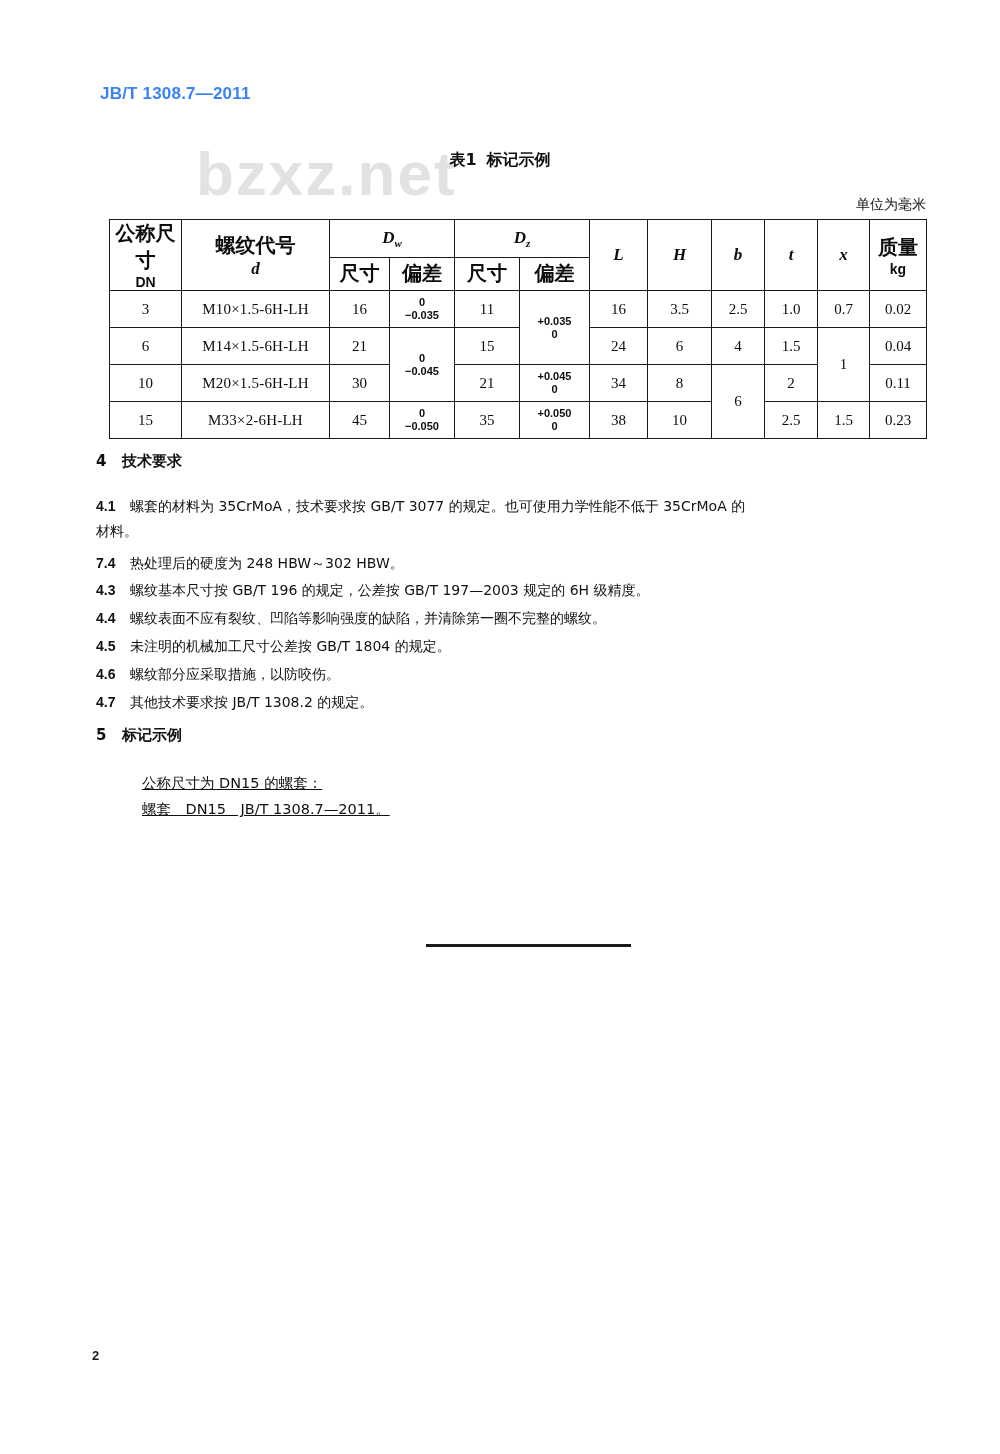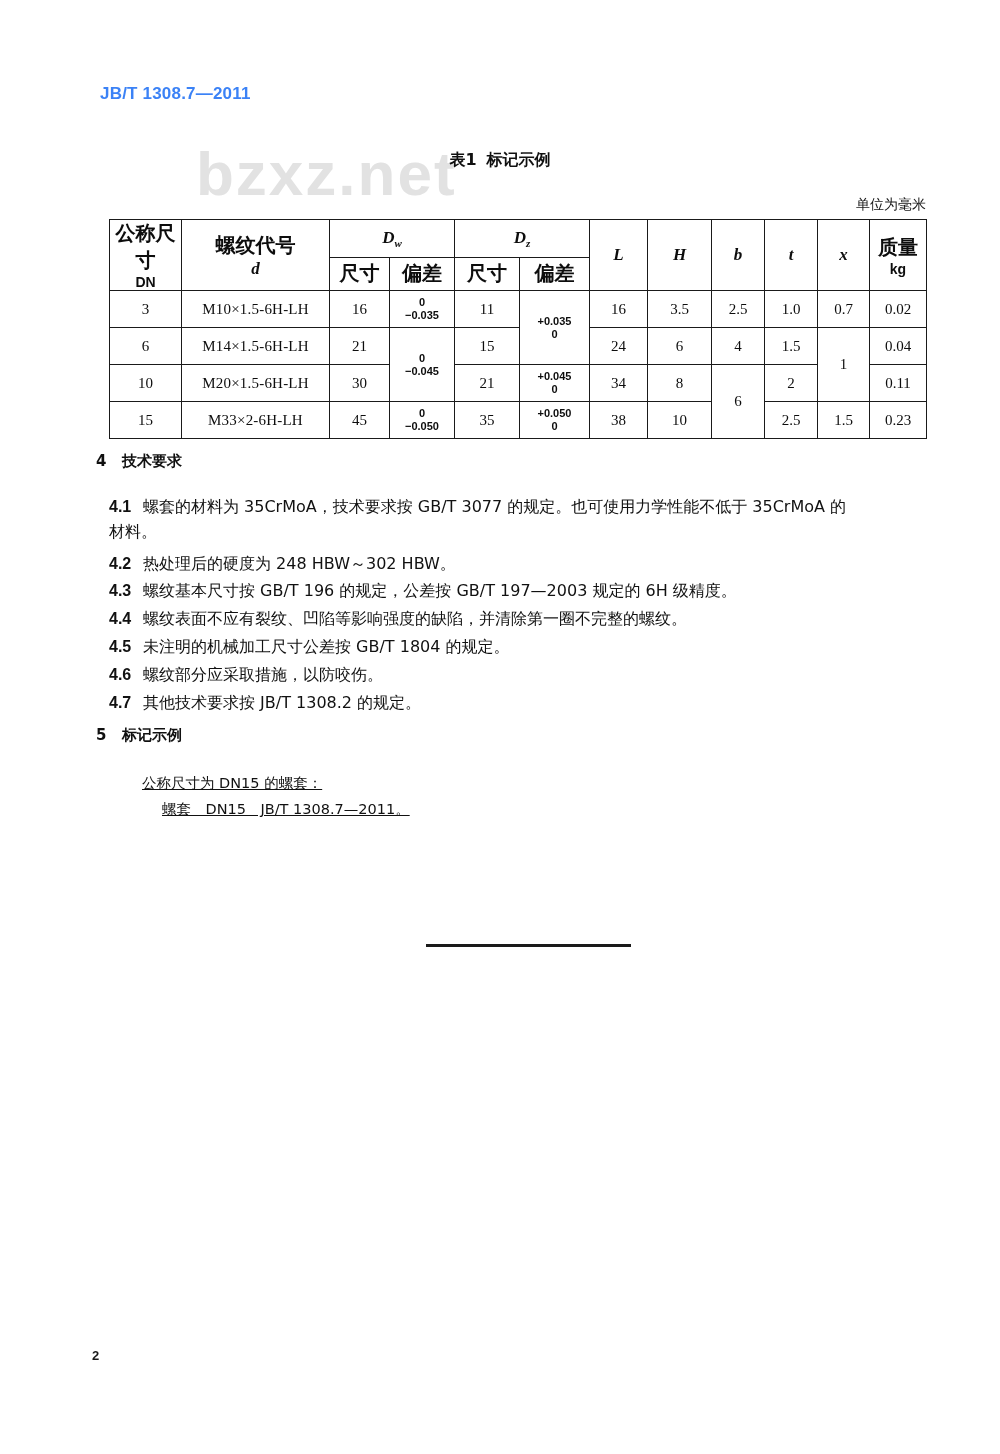--- a/index.html
+++ b/index.html
@@ -123,24 +123,23 @@
     font-family: "DejaVu Sans", sans-serif;
     font-weight: bold;
     font-size: 15px;
     color: #101010;
   }
   .sec-head .n { display: inline-block; width: 26px; }
 
   .para {
     position: absolute;
     font-family: "DejaVu Sans", sans-serif;
-    font-size: 16px;
+    font-size: 14px;
     line-height: 25px;
     color: #111;
-    margin-left: 13px;
   }
   .para .lbl {
     font-family: "Liberation Sans", sans-serif;
     font-weight: bold;
     display: inline-block;
     width: 34px;
   }
   .para2 {
     position: absolute;
     font-family: "DejaVu Sans", sans-serif;
@@ -329,21 +328,21 @@
   </div>
 
   <div class="para" style="left:96px; top:494px; width:830px;">
     <span class="lbl">4.1</span><span>螺套的材料为 35CrMoA，技术要求按 GB/T 3077 的规定。也可使用力学性能不低于 35CrMoA 的</span>
   </div>
   <div class="para" style="left:96px; top:519px; width:830px;">
     <span>材料。</span>
   </div>
 
   <div class="para" style="left:96px; top:551px; width:830px;">
-    <span class="lbl">4.2</span><span>热处理后的硬度为 248 HBW～302 HBW。</span>
+    <span class="lbl">7.4</span><span>热处理后的硬度为 248 HBW～302 HBW。</span>
   </div>
   <div class="para" style="left:96px; top:578px; width:830px;">
     <span class="lbl">4.3</span><span>螺纹基本尺寸按 GB/T 196 的规定，公差按 GB/T 197—2003 规定的 6H 级精度。</span>
   </div>
   <div class="para" style="left:96px; top:606px; width:830px;">
     <span class="lbl">4.4</span><span>螺纹表面不应有裂纹、凹陷等影响强度的缺陷，并清除第一圈不完整的螺纹。</span>
   </div>
   <div class="para" style="left:96px; top:634px; width:830px;">
     <span class="lbl">4.5</span><span>未注明的机械加工尺寸公差按 GB/T 1804 的规定。</span>
   </div>
@@ -352,19 +351,19 @@
   </div>
   <div class="para" style="left:96px; top:690px; width:830px;">
     <span class="lbl">4.7</span><span>其他技术要求按 JB/T 1308.2 的规定。</span>
   </div>
 
   <div class="sec-head" style="left:96px; top:726px;">
     <span class="n">5</span><span>标记示例</span>
   </div>
 
   <div class="para2" style="left:142px; top:770px; width:790px;">公称尺寸为 DN15 的螺套：</div>
-  <div class="para2" style="left:142px; top:796px; width:790px;margin-left:20px;">螺套　DN15　JB/T 1308.7—2011。</div>
+  <div class="para2" style="left:142px; top:796px; width:790px;">螺套　DN15　JB/T 1308.7—2011。</div>
 
   <div class="hrule"></div>
 
   <div class="folio">2</div>
 
 </div>
 
 </body></html>

